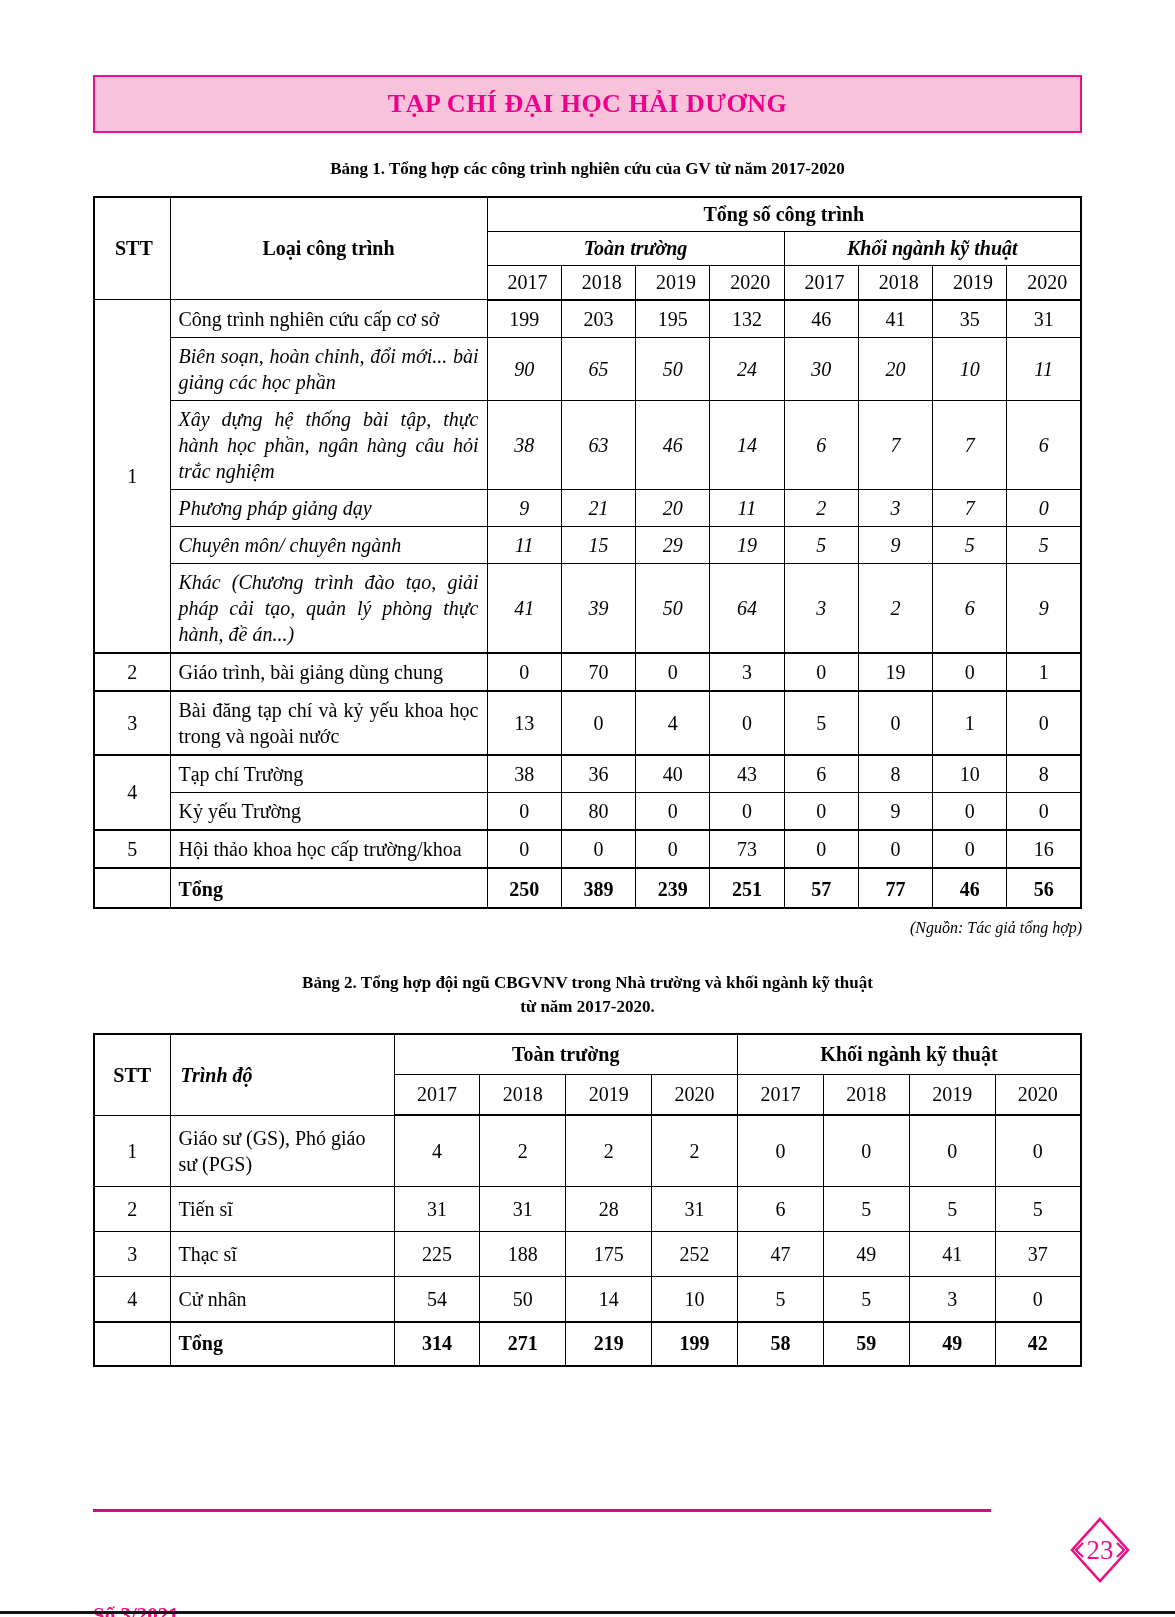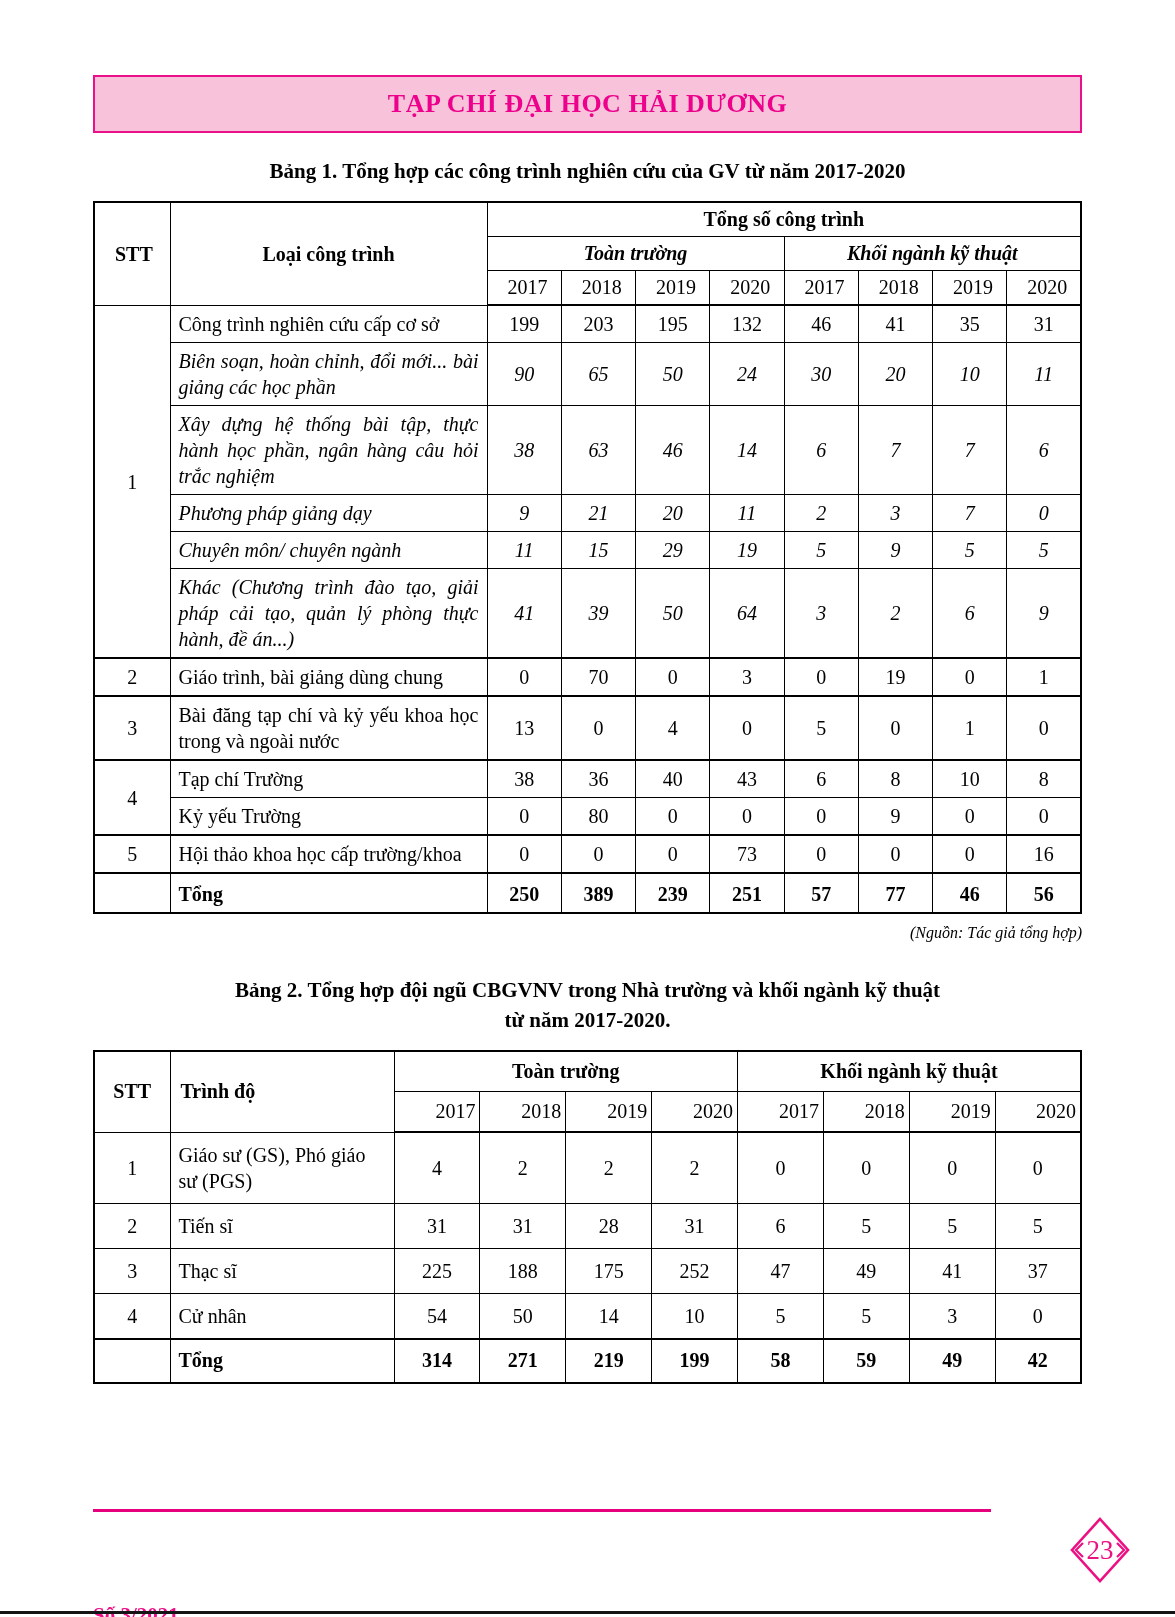--- a/index.html
+++ b/index.html
@@ -16,46 +16,46 @@
     background:#f8c2da;border:2.5px solid #e9118a;
     display:flex;align-items:center;justify-content:center;
   }
   .banner span{
     color:#ec008c;font-weight:bold;font-size:26px;letter-spacing:.5px;
   }
 
   
   .tbl-title{
     margin:24px 0 0 0;text-align:center;
-    font-size:21px;font-weight:bold;line-height:1.4;
+    font-size:17px;font-weight:bold;line-height:1.4;
   }
   .t2title{margin-top:34px;}
 
   
   table{border-collapse:collapse;width:989px;margin-top:15px;table-layout:fixed;}
   table{border:2.5px solid #000;}
   th,td{border:1px solid #000;vertical-align:middle;}
   th{font-size:20px;padding:5px 20px;}
   td{font-size:20px;padding:5px 8px;line-height:1.3;}
   .stt-col{width:76px;}
   .t1 .label-col{width:317px;}
   .t2 .label-col{width:224px;}
   .ital{font-style:italic;}
   th.year{font-weight:normal;}
-  tr.years-row th{border-bottom:2.5px solid #000;text-align:right;}
+  tr.years-row th{border-bottom:2.5px solid #000;}
   td.stt{text-align:center;}
   td.num{text-align:center;}
   td.label{text-align:justify;}
   td.italic{font-style:italic;}
   td.bold,tr.total-row td{font-weight:bold;}
   tr.total-row td{border-top:2.5px solid #000;padding-top:7px;}
   tr.group-start td{border-top:2px solid #000;}
   .t2 th{padding:8px 4px;}
   .t2 td{padding:9px 8px;}
-  .t2 th.type-h{text-align:left;padding-left:10px;}
+  .t2 th.type-h{text-align:left;padding-left:10px;font-style:italic;}
   .t2 td.label{text-align:left;}
 
   
   .source{
     margin-top:10px;text-align:right;font-style:italic;font-size:16px;
   }
 
   
   .footer-rule{position:absolute;left:93px;top:1509px;width:898px;height:3px;background:#e6007e;}
   .issue{position:absolute;left:93px;top:1603px;color:#ec0f85;font-weight:bold;font-size:21px;}

